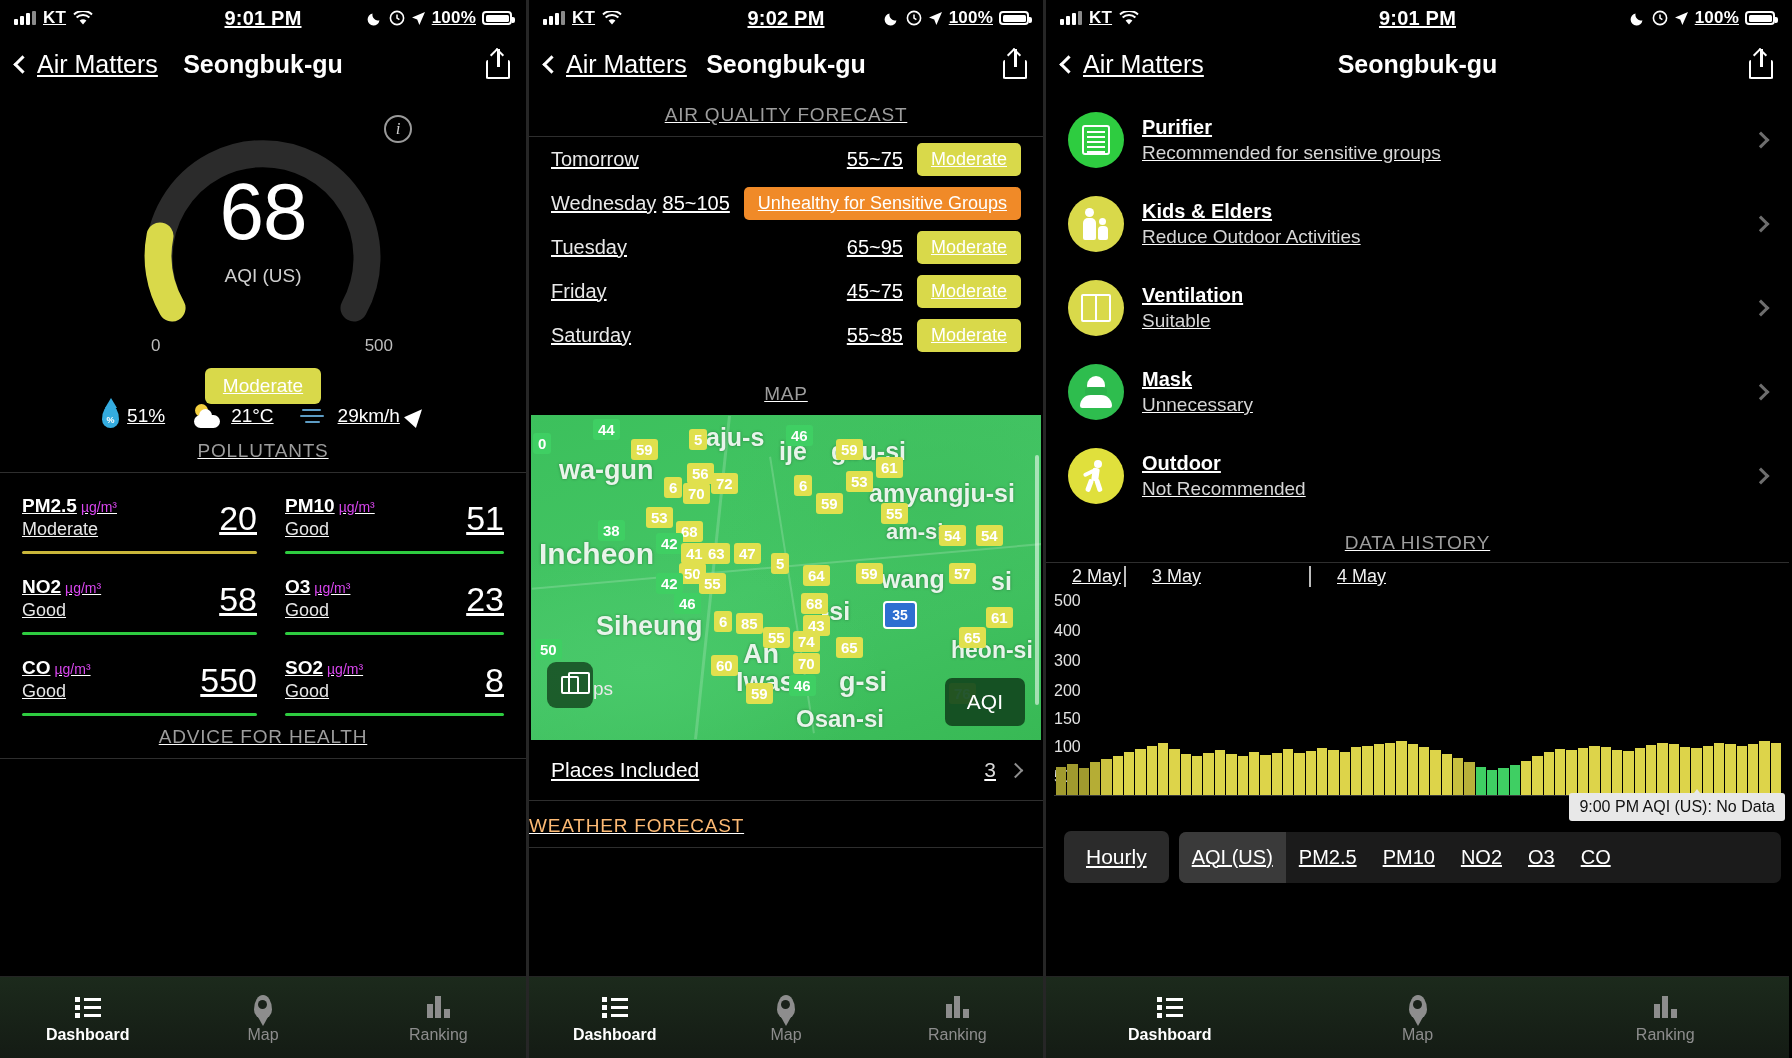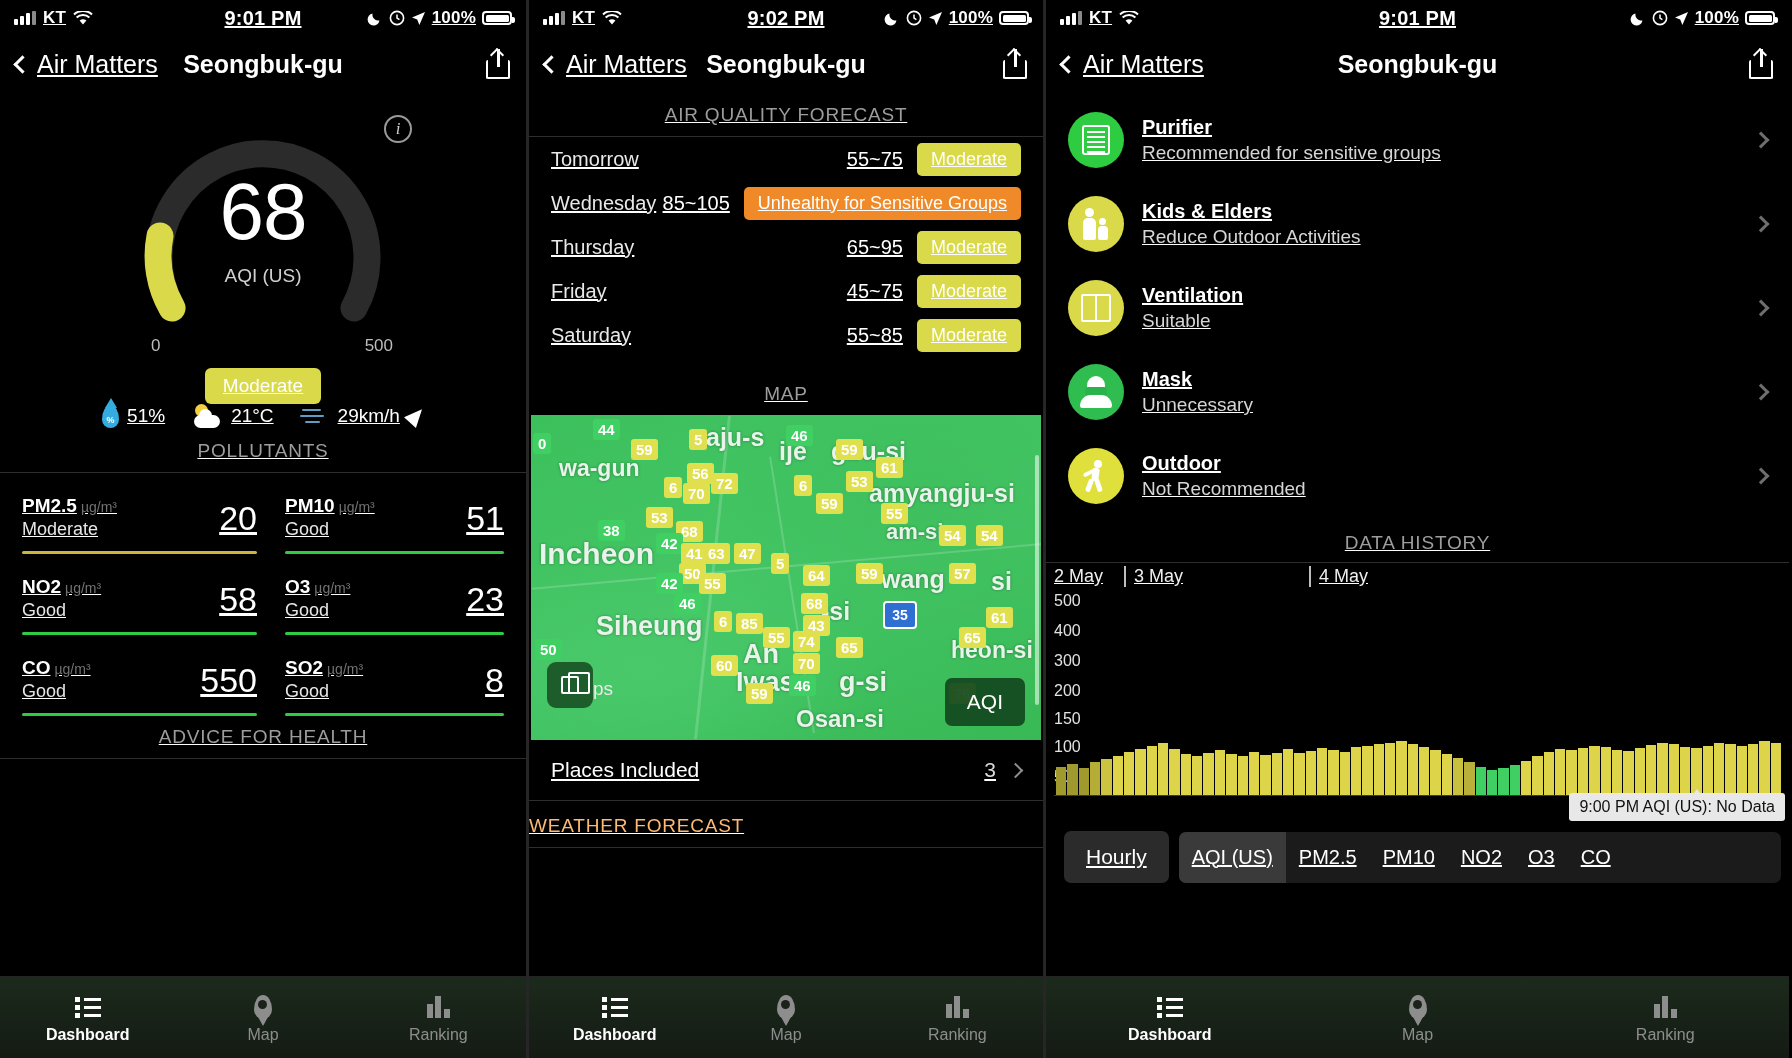--- a/index.html
+++ b/index.html
@@ -68,21 +68,21 @@
   
   .sechead{text-align:center;font-size:19px;color:#9d9d9d;letter-spacing:.8px;padding:12px 0 10px;}
   .hr{height:1px;background:#2e2e2e;}
 
   
   .pol-grid{display:flex;flex-wrap:wrap;padding:0 22px;}
   .pol{width:50%;padding:22px 6px 0 0;}
   .pol:nth-child(even){padding-left:22px;padding-right:0;}
   .pol .top{display:flex;align-items:flex-start;}
   .pol .nm{font-size:19px;font-weight:bold;}
-  .pol .un{font-size:14px;color:#737373;font-weight:normal;margin-left:4px;}
+  .pol .un{font-size:14px;color:#d946ef;font-weight:normal;margin-left:4px;}
   .pol .st{font-size:18px;color:#e6e6e6;margin-top:2px;}
   .pol .num{margin-left:auto;font-size:34px;font-weight:300;line-height:1;align-self:center;}
   .pol .bar{height:3px;margin-top:11px;border-radius:2px;}
   .pol .lblwrap{flex:1;}
 
   
   .tabbar{position:absolute;left:0;right:0;bottom:0;height:82px;background:linear-gradient(180deg,#1c2a1c 0%,#141b14 100%);display:flex;align-items:center;border-top:1px solid #242424;}
   .tab{flex:1;text-align:center;cursor:pointer;}
   .tab .ico{height:30px;display:flex;align-items:center;justify-content:center;margin-bottom:4px;}
   .tab .lbl{font-size:16px;color:#8d8d8d;}
@@ -154,21 +154,21 @@
   .ic-run .rb{position:absolute;left:9px;top:8px;width:7px;height:13px;background:#fff;transform:rotate(8deg);border-radius:2px;}
   .ic-run .ra{position:absolute;left:0px;top:11px;width:12px;height:4px;background:#fff;transform:rotate(-25deg);border-radius:2px;}
   .ic-run .rl1{position:absolute;left:4px;top:19px;width:5px;height:13px;background:#fff;transform:rotate(20deg);border-radius:2px;}
   .ic-run .rl2{position:absolute;left:13px;top:19px;width:5px;height:13px;background:#fff;transform:rotate(-18deg);border-radius:2px;}
   .adv .chev-r2{width:12px;height:12px;border-right:3px solid #6e6e6e;border-top:3px solid #6e6e6e;transform:rotate(45deg);margin-left:12px;}
 
   
   .dh-head{text-align:center;font-size:19px;color:#9d9d9d;letter-spacing:.8px;padding:14px 0 8px;}
   .chart{position:relative;height:255px;padding:0 0 0 0;}
   .daterow{display:flex;align-items:center;height:28px;font-size:18px;color:#efefef;border-top:1px solid #2e2e2e;}
-  .dcell{position:relative;padding-left:8px;}
+  .dcell{position:relative;padding-left:26px;}
   .dcell.sep{border-left:2px solid #bdbdbd;}
   .yaxis{position:absolute;left:8px;top:30px;bottom:20px;width:42px;font-size:16px;color:#e2e2e2;}
   .yaxis div{position:absolute;left:0;}
   .bars-area{position:absolute;left:10px;right:8px;bottom:22px;height:60px;display:flex;align-items:flex-end;gap:1px;}
   .bars-area span{flex:1;display:block;border-radius:0;}
   .zero{position:absolute;left:8px;right:8px;bottom:21px;height:1px;background:#3a3a3a;}
   .tooltip{position:absolute;right:4px;bottom:-4px;background:#e8e8e8;color:#111;font-size:16px;padding:5px 10px;border-radius:3px;white-space:nowrap;}
   .caret{position:absolute;right:86px;bottom:20px;width:0;height:0;border-left:6px solid transparent;border-right:6px solid transparent;border-bottom:8px solid #e8e8e8;}
 
   
@@ -430,21 +430,21 @@
           <span class="fc-day">Tomorrow</span>
           <span class="fc-range">55~75</span>
           <span class="fc-badge" style="background:#d9d94a">Moderate</span>
         </div>
         <div class="fc-row">
           <span class="fc-day">Wednesday</span>
           <span class="fc-range">85~105</span>
           <span class="fc-badge" style="background:#f08a28">Unhealthy for Sensitive Groups</span>
         </div>
         <div class="fc-row">
-          <span class="fc-day">Thursday</span>
+          <span class="fc-day">Tuesday</span>
           <span class="fc-range">65~95</span>
           <span class="fc-badge" style="background:#d9d94a">Moderate</span>
         </div>
         <div class="fc-row">
           <span class="fc-day">Friday</span>
           <span class="fc-range">45~75</span>
           <span class="fc-badge" style="background:#d9d94a">Moderate</span>
         </div>
         <div class="fc-row">
           <span class="fc-day">Saturday</span>
@@ -454,21 +454,21 @@
       </div>
 
     <div class="sechead" style="padding-top:26px">MAP</div>
 
     <div class="mapbox">
       <div class="mapbg"></div>
       <div class="road" style="left:180px;top:0;width:3px;height:325px;transform:rotate(6deg)"></div>
       <div class="road" style="left:0;top:150px;width:520px;height:2px;transform:rotate(-5deg)"></div>
       <div class="road" style="left:260px;top:40px;width:2px;height:280px;transform:rotate(-9deg)"></div>
       <div id="map-labels">
-          <div class="mlabel" style="left: 28px; top: 40px; font-size: 23px;">wa-gun</div>
+          <div class="mlabel" style="left: 28px; top: 40px; font-size: 27px;">wa-gun</div>
           <div class="mlabel" style="left: 175px; top: 8px; font-size: 25px;">aju-s</div>
           <div class="mlabel" style="left: 248px; top: 22px; font-size: 25px;">ije</div>
           <div class="mlabel" style="left: 300px; top: 22px; font-size: 25px;">gbu-si</div>
           <div class="mlabel" style="left: 312px; top: 64px; font-size: 25px; margin-left: 26px;">amyangju-si</div>
           <div class="mlabel" style="left: 8px; top: 122px; font-size: 30px;">Incheon</div>
           <div class="mlabel" style="left: 355px; top: 104px; font-size: 22px;">am-si</div>
           <div class="mlabel" style="left: 350px; top: 150px; font-size: 25px;">wang</div>
           <div class="mlabel" style="left: 460px; top: 152px; font-size: 25px;">si</div>
           <div class="mlabel" style="left: 290px; top: 182px; font-size: 25px;">-si</div>
           <div class="mlabel" style="left: 65px; top: 196px; font-size: 27px;">Siheung</div>

